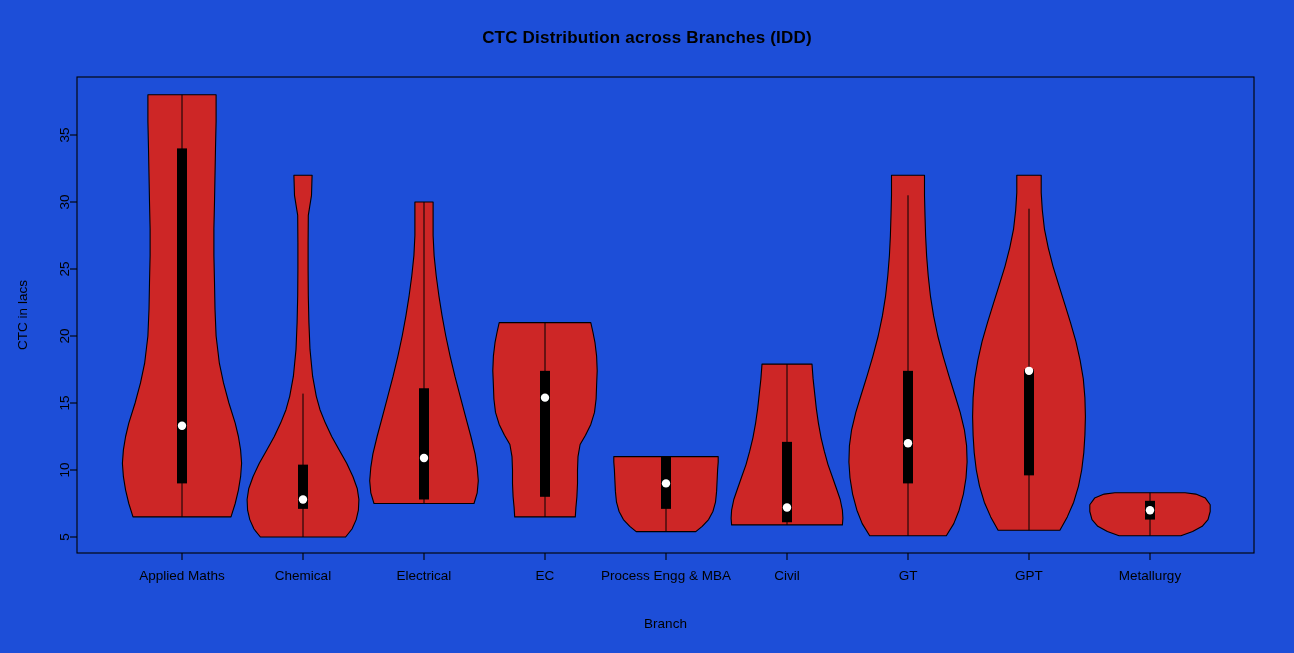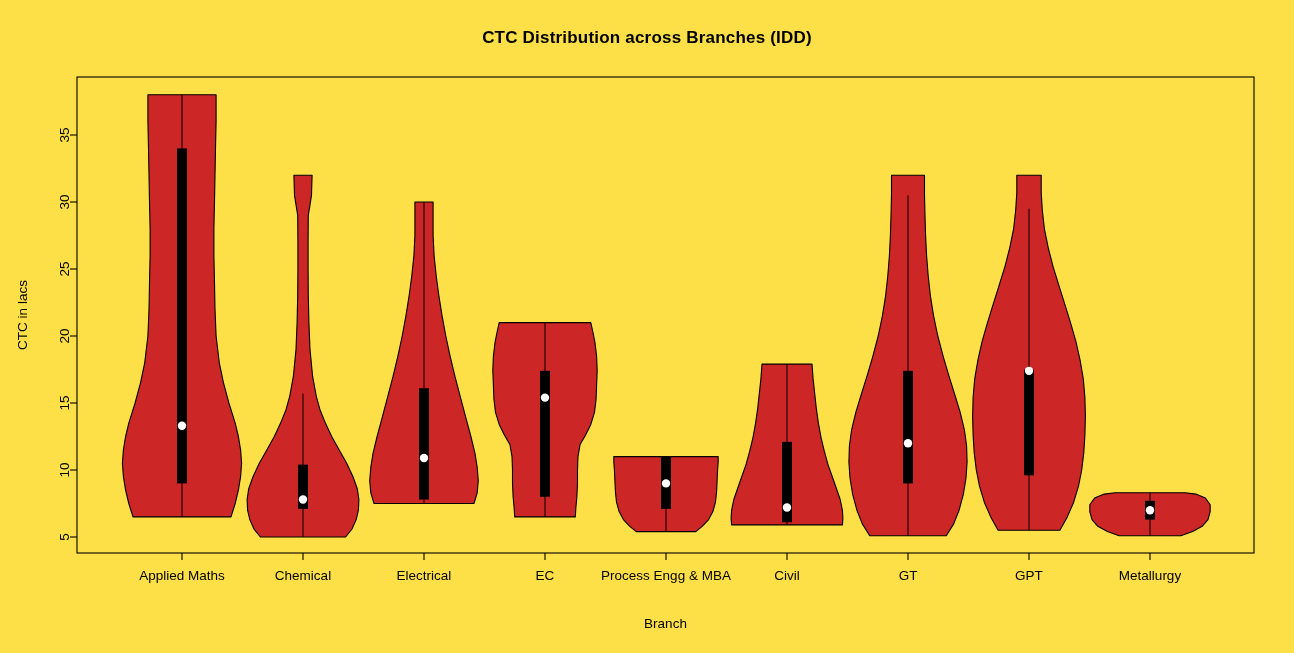--- a/index.html
+++ b/index.html
@@ -8,21 +8,21 @@
     background: #ffffff;
   }
   body {
     font-family: "Liberation Sans", sans-serif;
     color: #000000;
   }
   #plot-root {
     position: relative;
     width: 1294px;
     height: 653px;
-    background: #fde047;
+    background: #1d4ed8;
     overflow: hidden;
   }
   #plot-title {
     position: absolute;
     left: 0;
     top: 28px;
     width: 1294px;
     text-align: center;
     font-size: 17px;
     font-weight: bold;

